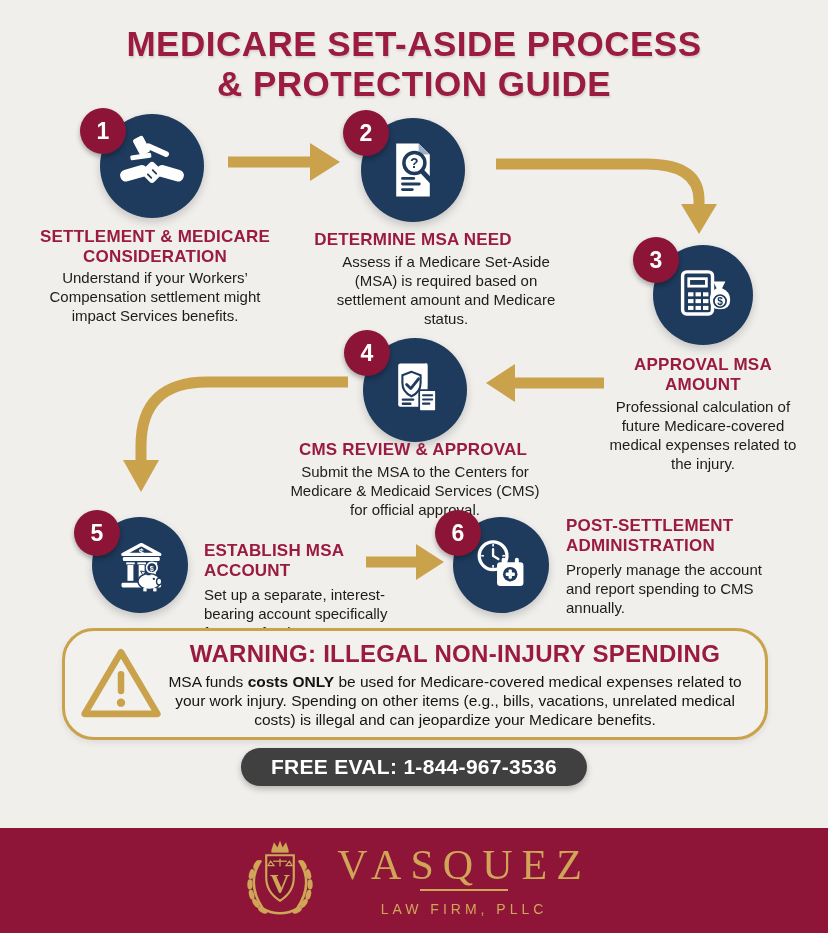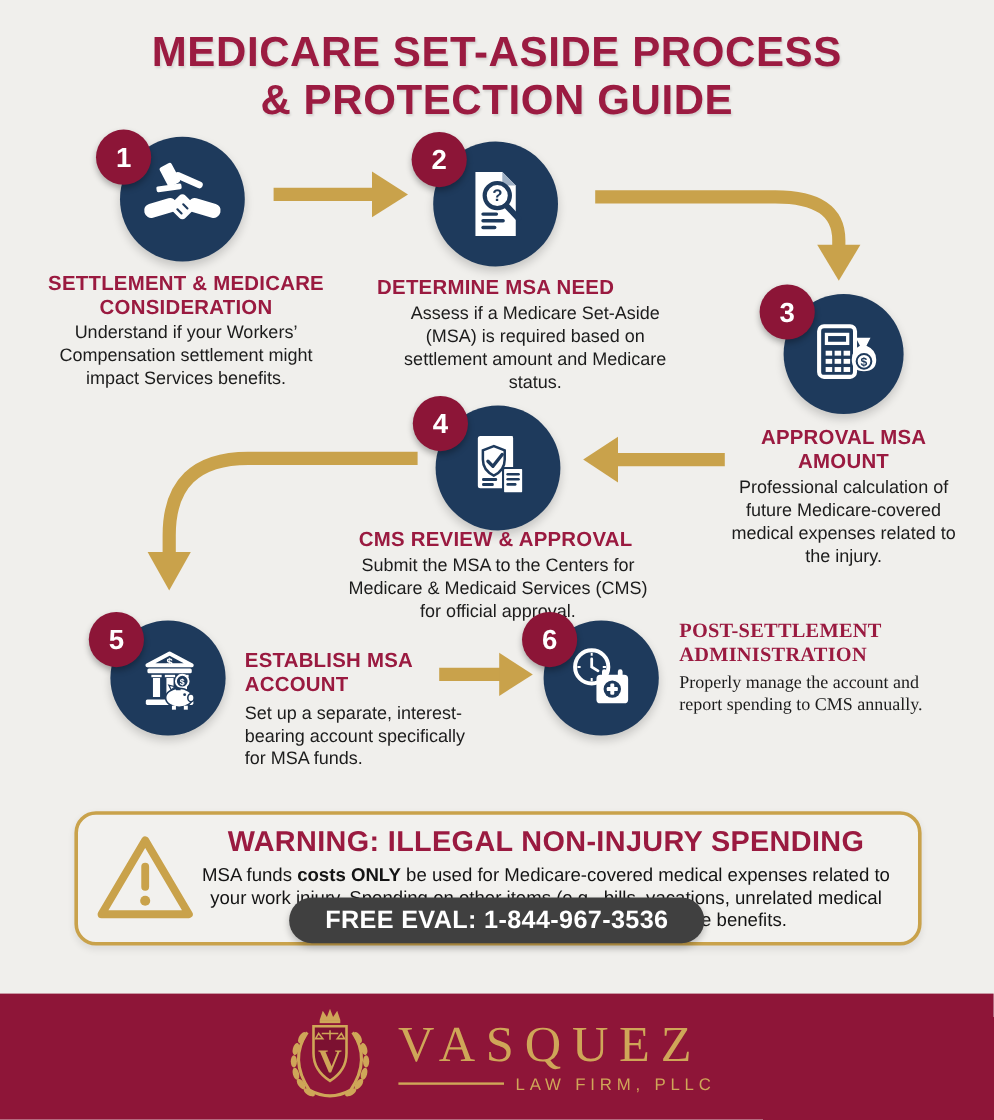--- a/index.html
+++ b/index.html
@@ -42,48 +42,48 @@
   .s4-badge{left:344px;top:330px;width:46px;height:46px;}
   .s4-title{left:288px;top:440px;width:250px;}
   .s4-body{left:283px;top:462px;width:264px;}
 
   .s5-circle{left:92px;top:517px;width:96px;height:96px;}
   .s5-badge{left:74px;top:510px;width:46px;height:46px;}
   .s5-text{left:204px;top:516px;width:188px;margin-top:25px;}
 
   .s6-circle{left:453px;top:517px;width:96px;height:96px;}
   .s6-badge{left:435px;top:510px;width:46px;height:46px;}
-  .s6-text{left:566px;top:516px;width:220px;font-family:Liberation Serif, serif;}
+  .s6-text{left:566px;top:516px;width:220px;}
 
   .side-body{margin-top:4px;}
 
   
-  .warning-box{left:62px;top:628px;width:706px;height:112px;border:3px solid #c9a24b;border-radius:18px;
+  .warning-box{left:62px;top:628px;width:706px;height:112px;border:3px solid #c9a24b;border-radius:32px;
     background:#f2f1ee;display:flex;align-items:center;box-sizing:border-box;padding:0 18px 0 14px;
-    box-shadow:0 3px 6px rgba(0,0,0,.08);margin-top:48px;}
+    box-shadow:0 3px 6px rgba(0,0,0,.08);}
   .warning-text{flex:1;text-align:center;}
   .warning-title{color:#9a1a40;font-weight:bold;font-size:24px;letter-spacing:.3px;margin-bottom:4px;}
   .warning-body{color:#141414;font-size:15.5px;line-height:19px;max-width:590px;margin:0 auto;}
   .warning-body b{font-weight:bold;}
 
   
   .cta-pill{left:50%;transform:translateX(-50%);top:748px;background:#404040;color:#fff;
     border-radius:20px;padding:7px 30px;font-weight:bold;font-size:21px;letter-spacing:.3px;
     box-shadow:0 3px 6px rgba(0,0,0,.25);white-space:nowrap;border:none;cursor:pointer;}
   .contact-line{top:793px;left:0;width:828px;color:#8c1537;
     font-weight:bold;font-size:19px;margin-top:40px;}
   .contact-line .sep{margin:0 8px;}
   .contact-line a{color:#8c1537;text-decoration:none;}
 
   
   .footer{top:828px;left:0;width:828px;height:105px;background:#8e1538;
     display:flex;align-items:center;justify-content:center;gap:14px;}
   .firm-name{font-family:"Liberation Serif","DejaVu Serif",serif;font-size:42px;color:#cfa658;
     letter-spacing:9px;line-height:42px;}
-  .firm-sub-row{display:flex;align-items:center;gap:10px;margin-top:3px;}
+  .firm-sub-row{display:flex;align-items:center;gap:10px;margin-top:3px;flex-direction:column;}
   .gold-rule{display:inline-block;width:88px;height:2px;background:#cfa658;}
   .firm-subtitle{font-size:14px;color:#cfa658;letter-spacing:4px;}
 
   svg{display:block;}
   .arrows{left:0;top:0;pointer-events:none;z-index:2;}
 </style>
 </head>
 <body>
 
 <div class="abs main-title">

